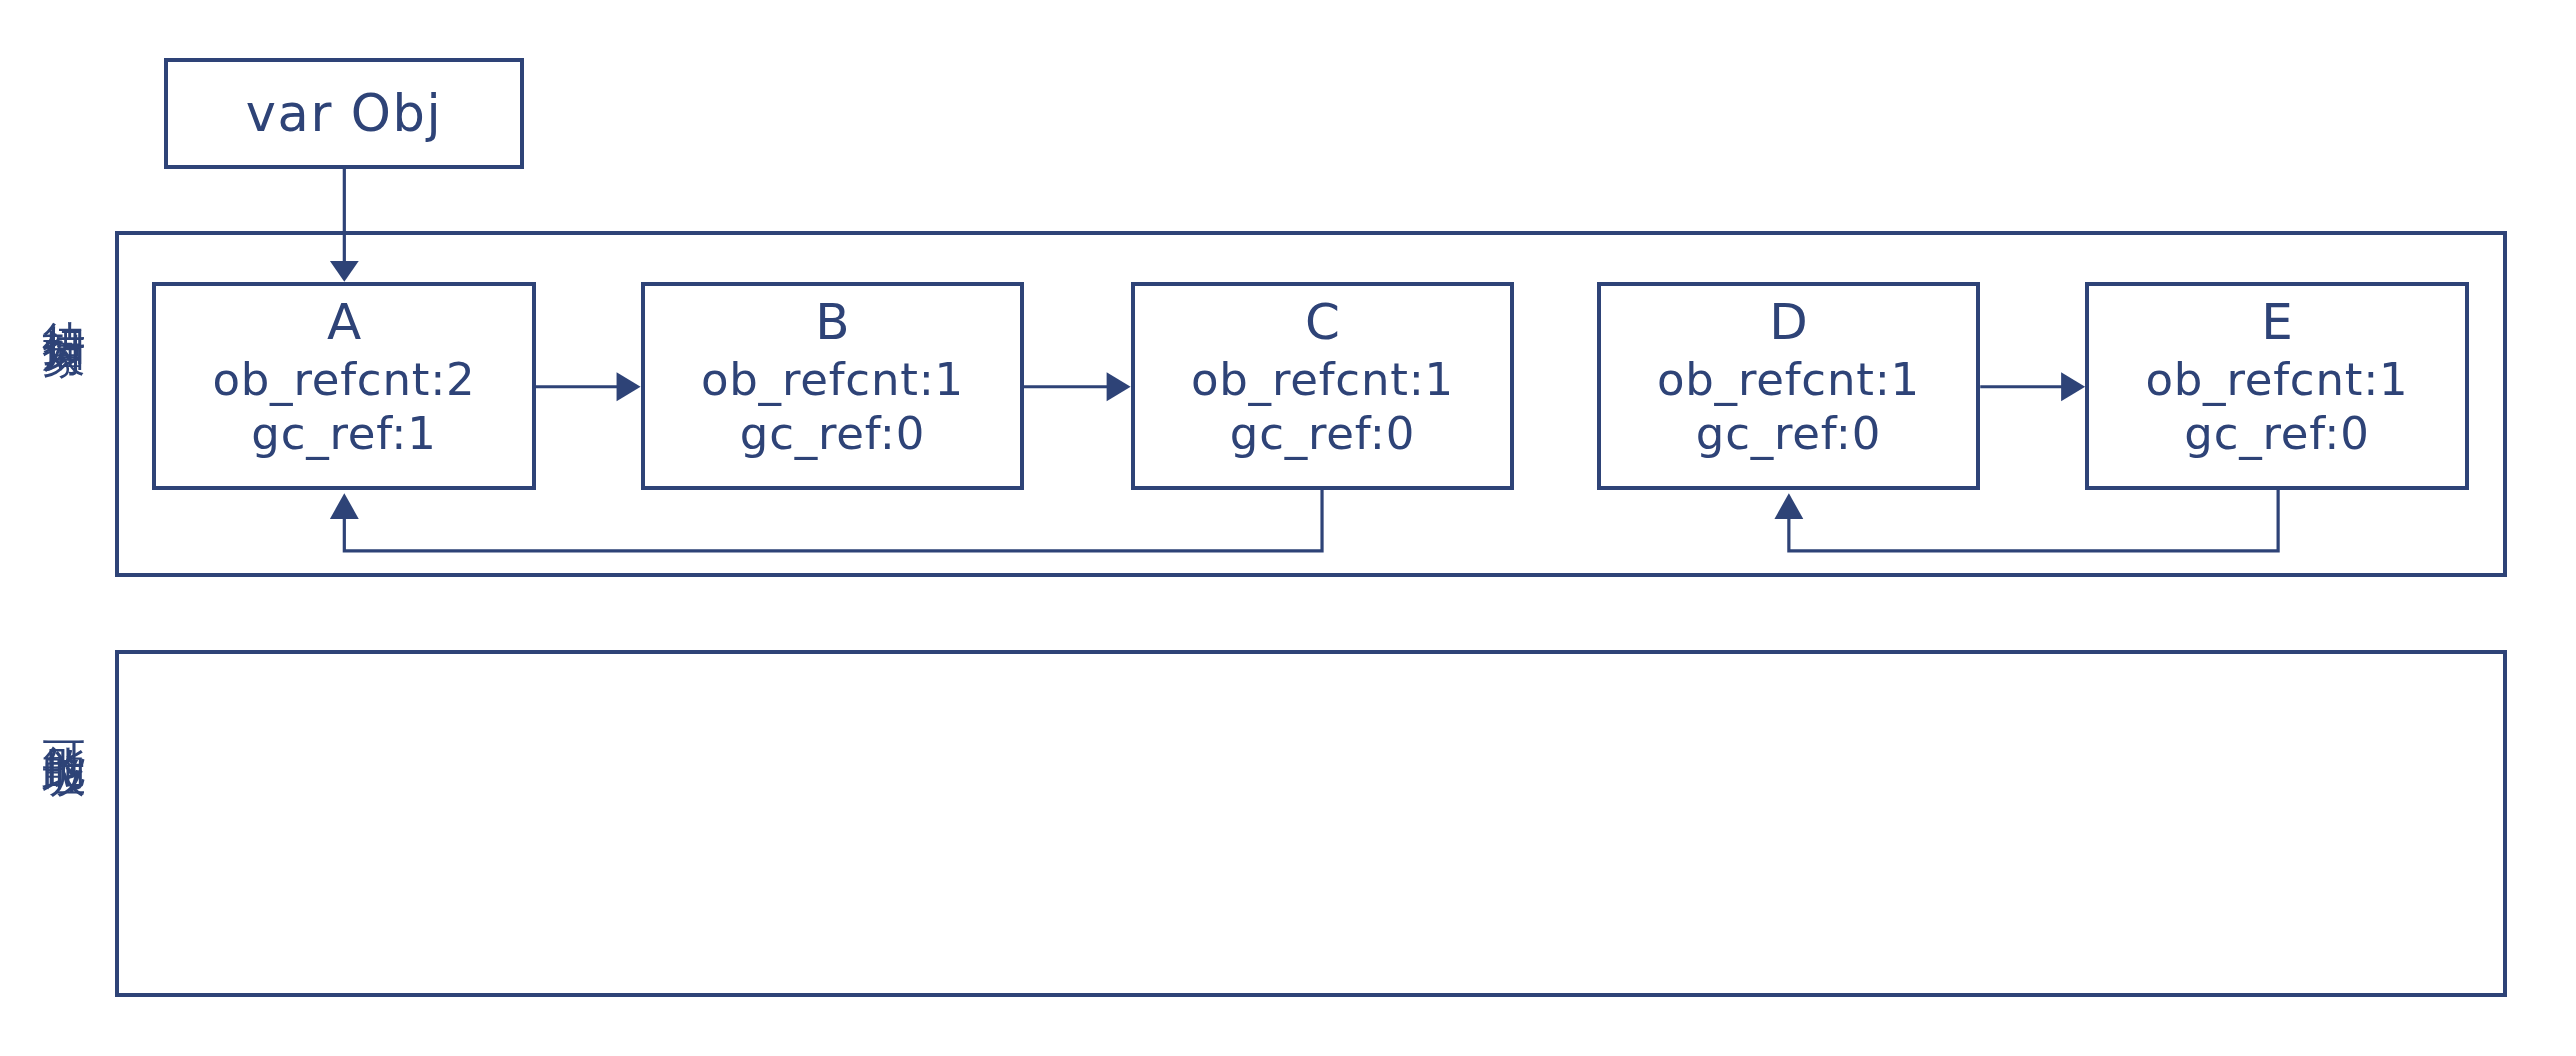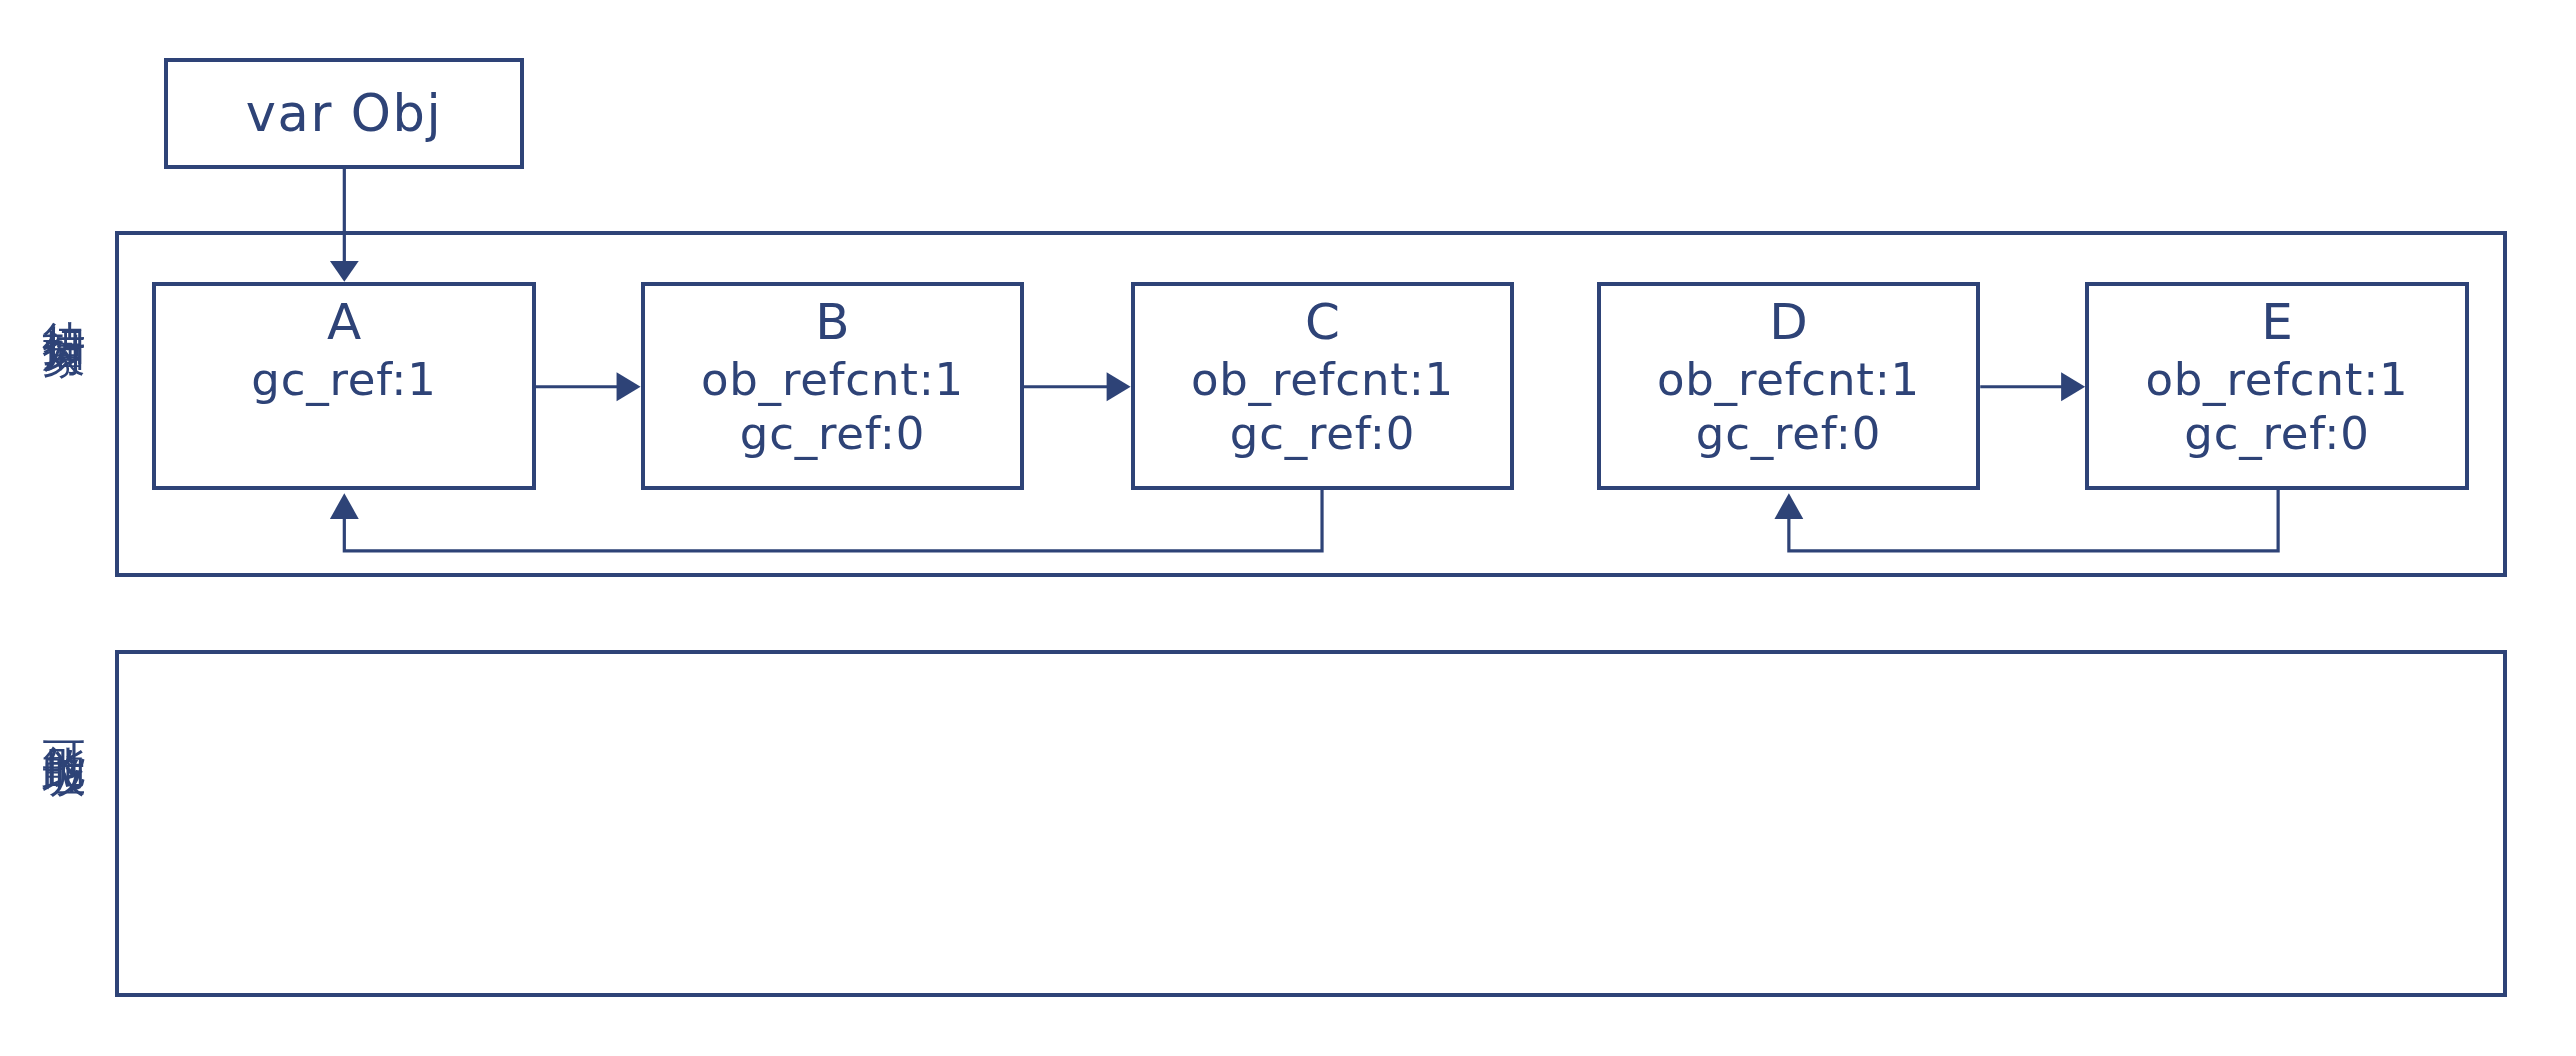--- a/index.html
+++ b/index.html
@@ -102,20 +102,21 @@
   </div>
 
   <div class="region scan"></div>
   <div class="region garbage"></div>
 
   <div class="vlabel scan-label">待扫描对象</div>
   <div class="vlabel garbage-label">可能的垃圾</div>
 
   <div class="node a">
     <div class="title">A</div>
+    <div class="stat">ob_refcnt:2</div>
     <div class="stat">gc_ref:1</div>
   </div>
   <div class="node b">
     <div class="title">B</div>
     <div class="stat">ob_refcnt:1</div>
     <div class="stat">gc_ref:0</div>
   </div>
   <div class="node c">
     <div class="title">C</div>
     <div class="stat">ob_refcnt:1</div>

